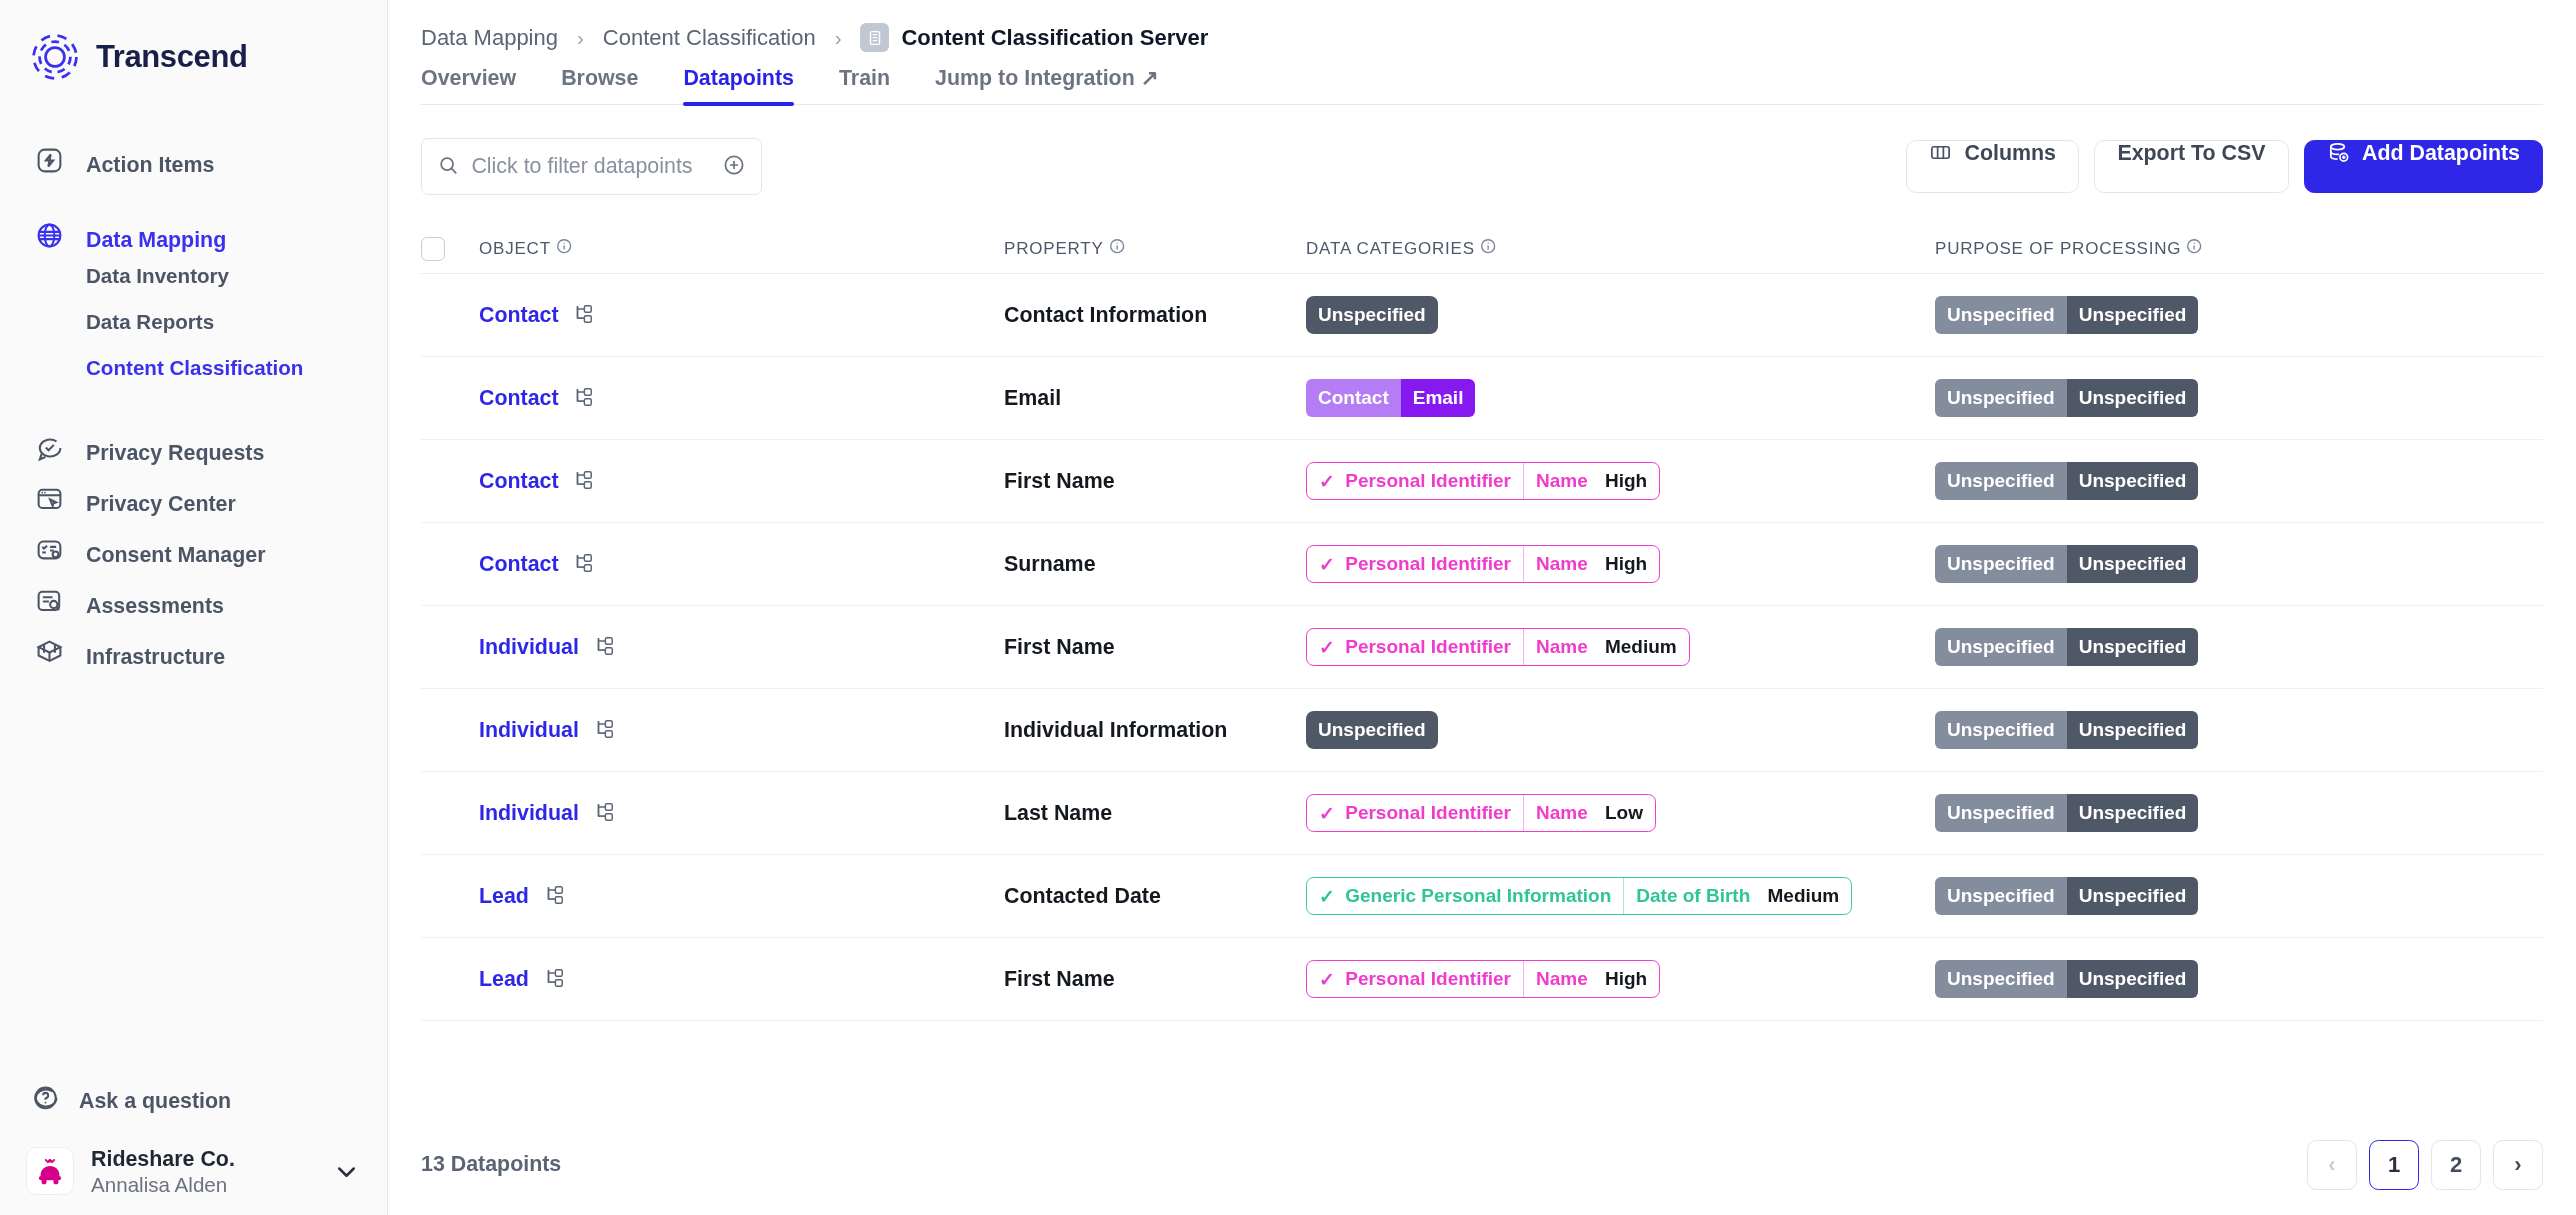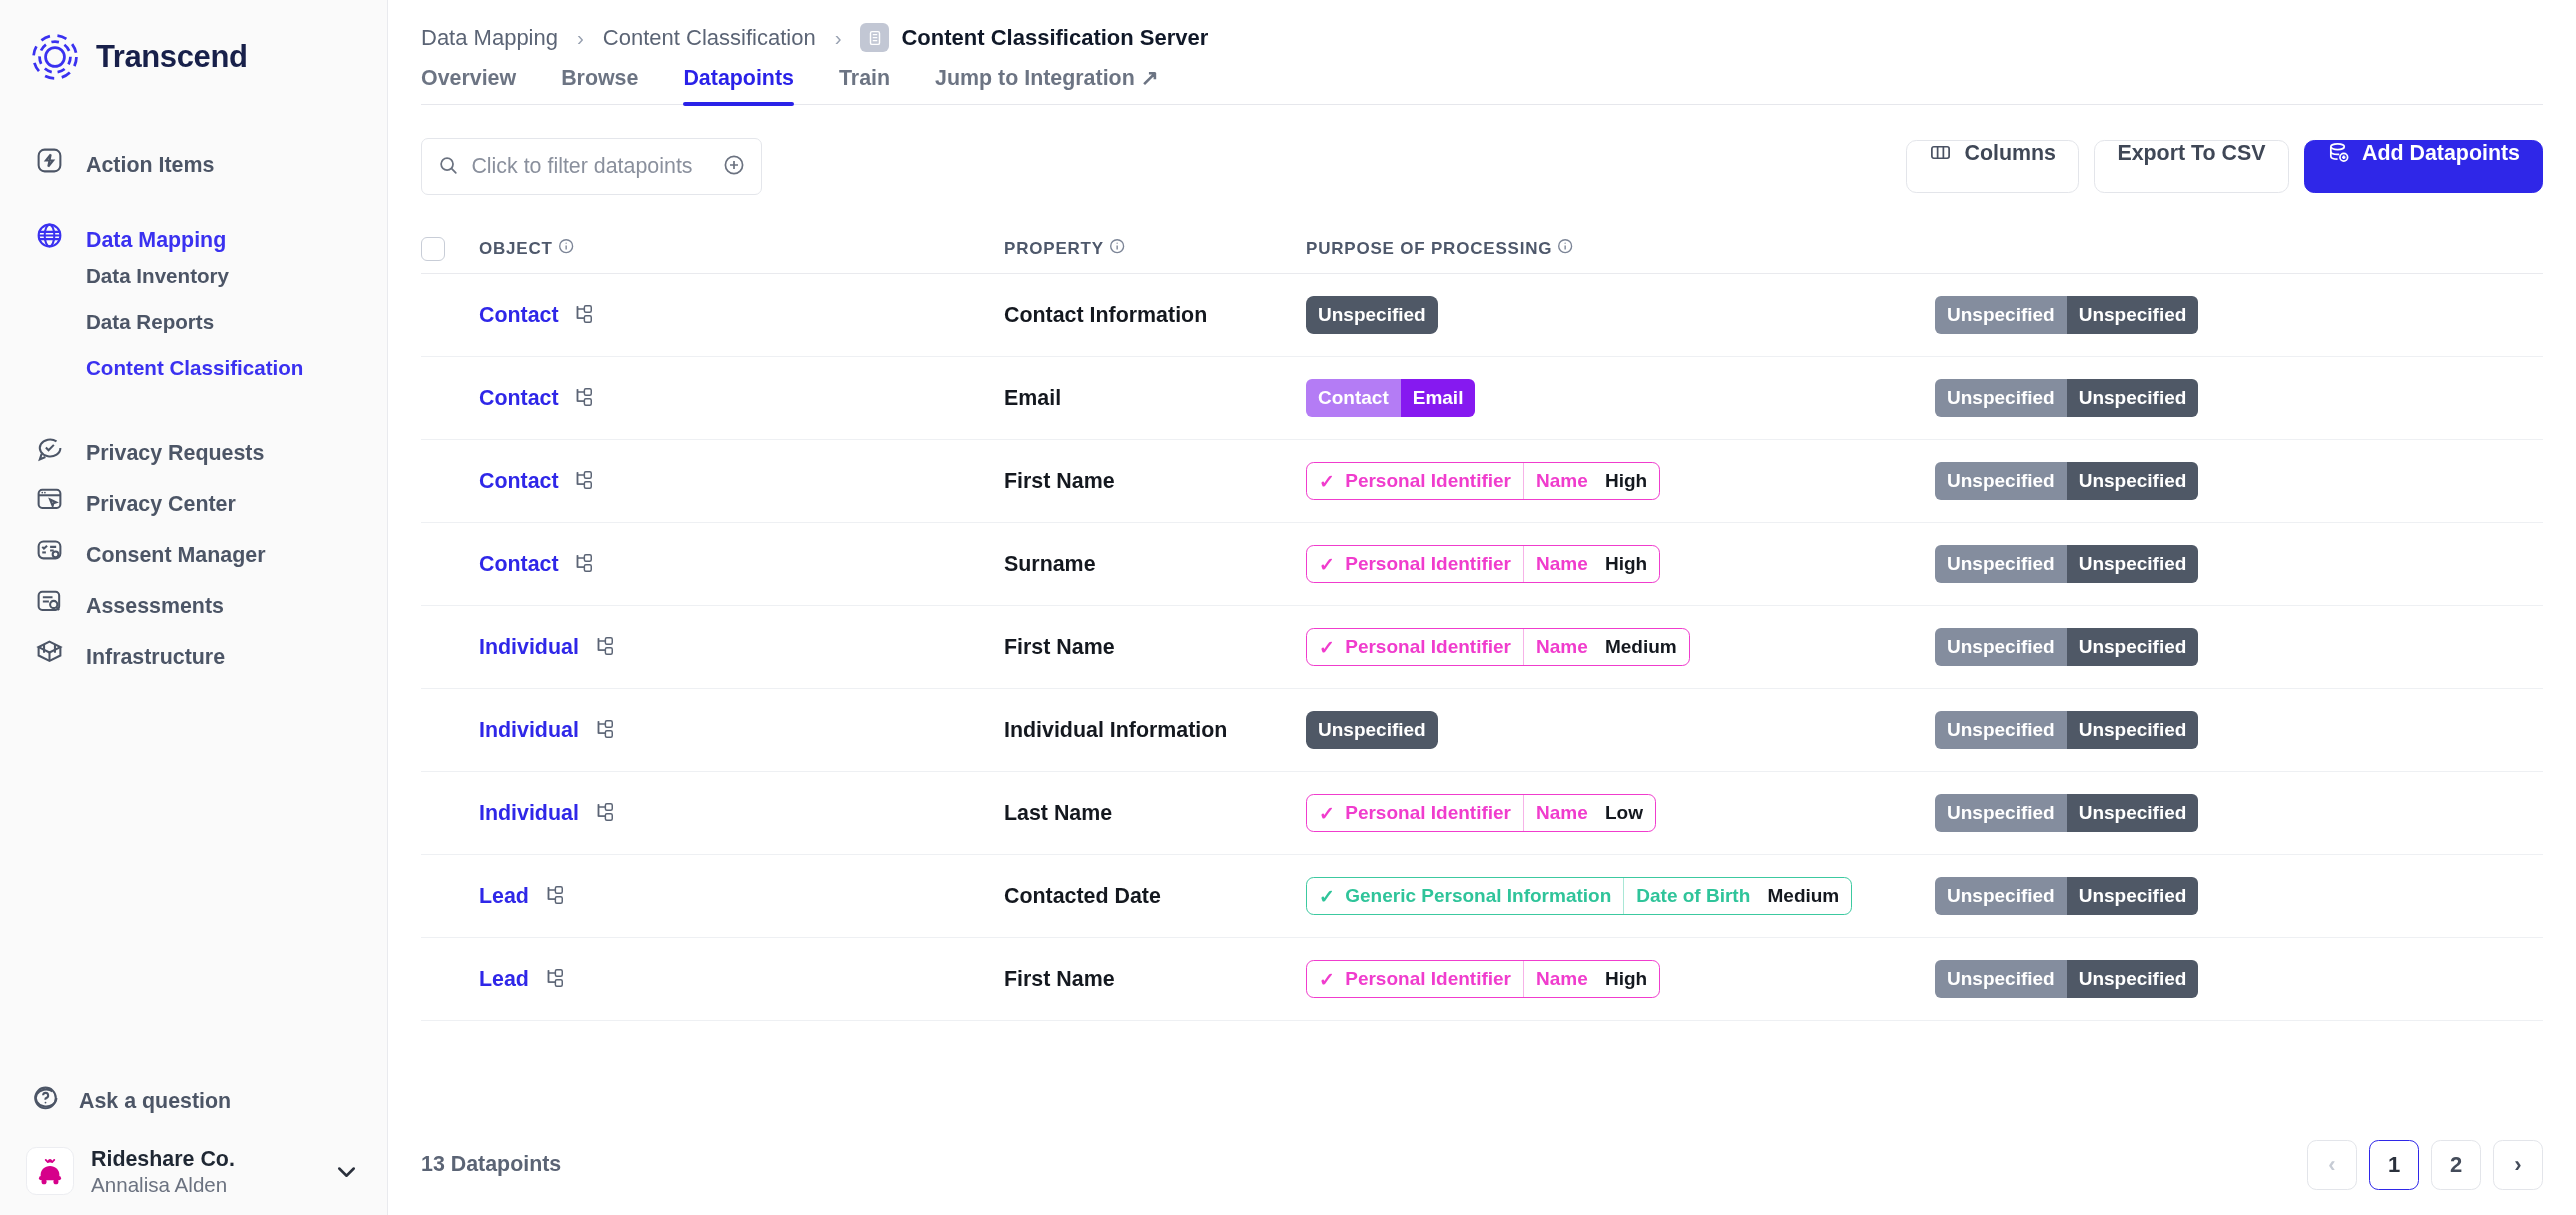--- a/index.html
+++ b/index.html
@@ -104,21 +104,21 @@
     display:flex; align-items:center; height: 83px;
     border-bottom: 0.9px solid #eef0f3;
   }
   .t-row:last-child { border-bottom: 0.9px solid #eef0f3; }
   .c-check { flex: 0 0 36px; display:flex; align-items:center; }
   .c-obj   { flex: 0 0 547px; display:flex; align-items:center; gap:13.7px; padding-left: 22px;}
   .c-prop  { flex: 0 0 302px; }
   .c-cat   { flex: 0 0 629px; }
   .c-purp  { flex: 1 1 auto; }
 
-  .th { font-size: 17px; font-weight: 700; color: #4e586b; letter-spacing: 0.8px;
+  .th { font-size: 17px; font-weight: 400; color: #4e586b; letter-spacing: 0.8px;
         display:flex; align-items:center; gap: 5px; }
   .checkbox { width: 24px; height: 24px; border: 1.3px solid #c8cdd7; border-radius: 6px; background:#fff; cursor:pointer;}
   .obj-link { font-size: 21.4px; font-weight: 700; color: #2f27e8; cursor:pointer; }
   .prop-text { font-size: 21.4px; font-weight: 700; color: #14181f; }
 
   
   .badge-pair { display:inline-flex; align-items:stretch; border-radius: 6px; overflow:hidden; }
   .bd { display:flex; align-items:center; padding: 0 12px; height: 38px;
         font-size: 19px; font-weight: 700; white-space: nowrap; }
 
@@ -398,20 +398,32 @@
             <span>PROPERTY</span>
             <span>
               <svg viewBox="0 0 24 24" width="16.3" height="16.3" fill="none" stroke="#7b8496" stroke-width="2">
                 <circle cx="12" cy="12" r="9.5"></circle>
                   <path d="M12 11v6"></path>
                   <circle cx="12" cy="7.6" r="1" fill="#7b8496" stroke="none"></circle>
               </svg>
             </span>
           </span>
         </div>
+        <div class="c-cat">
+          <span class="th">
+            <span>DATA CATEGORIES</span>
+            <span>
+              <svg viewBox="0 0 24 24" width="16.3" height="16.3" fill="none" stroke="#7b8496" stroke-width="2">
+                <circle cx="12" cy="12" r="9.5"></circle>
+                  <path d="M12 11v6"></path>
+                  <circle cx="12" cy="7.6" r="1" fill="#7b8496" stroke="none"></circle>
+              </svg>
+            </span>
+          </span>
+        </div>
         <div class="c-purp">
           <span class="th">
             <span>PURPOSE OF PROCESSING</span>
             <span>
               <svg viewBox="0 0 24 24" width="16.3" height="16.3" fill="none" stroke="#7b8496" stroke-width="2">
                 <circle cx="12" cy="12" r="9.5"></circle>
                   <path d="M12 11v6"></path>
                   <circle cx="12" cy="7.6" r="1" fill="#7b8496" stroke="none"></circle>
               </svg>
             </span>

